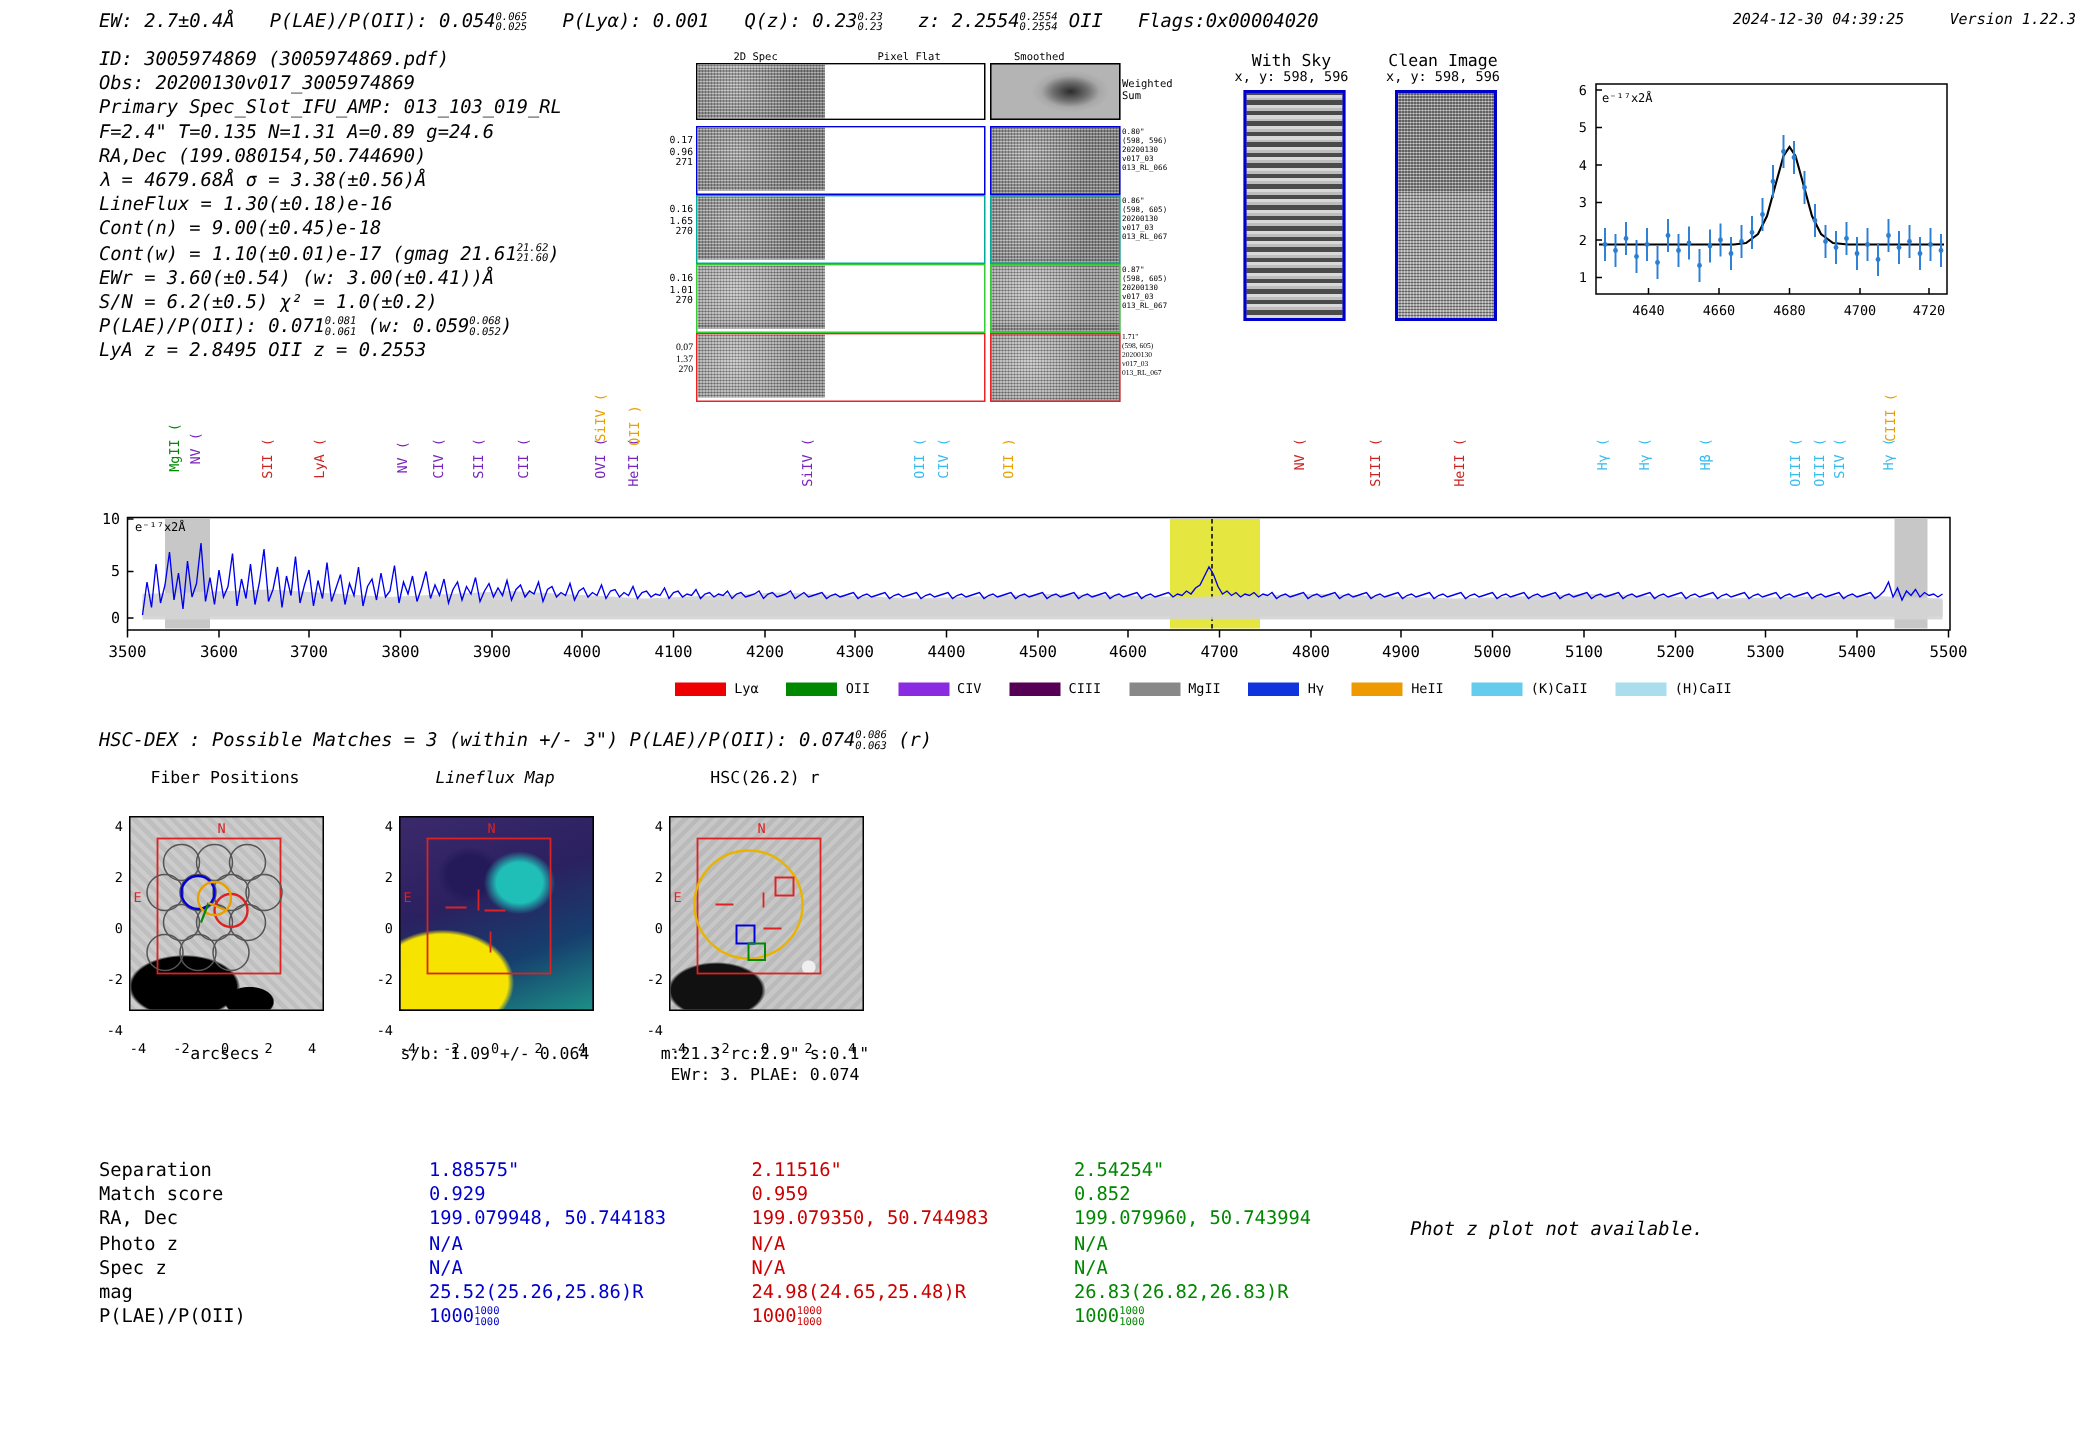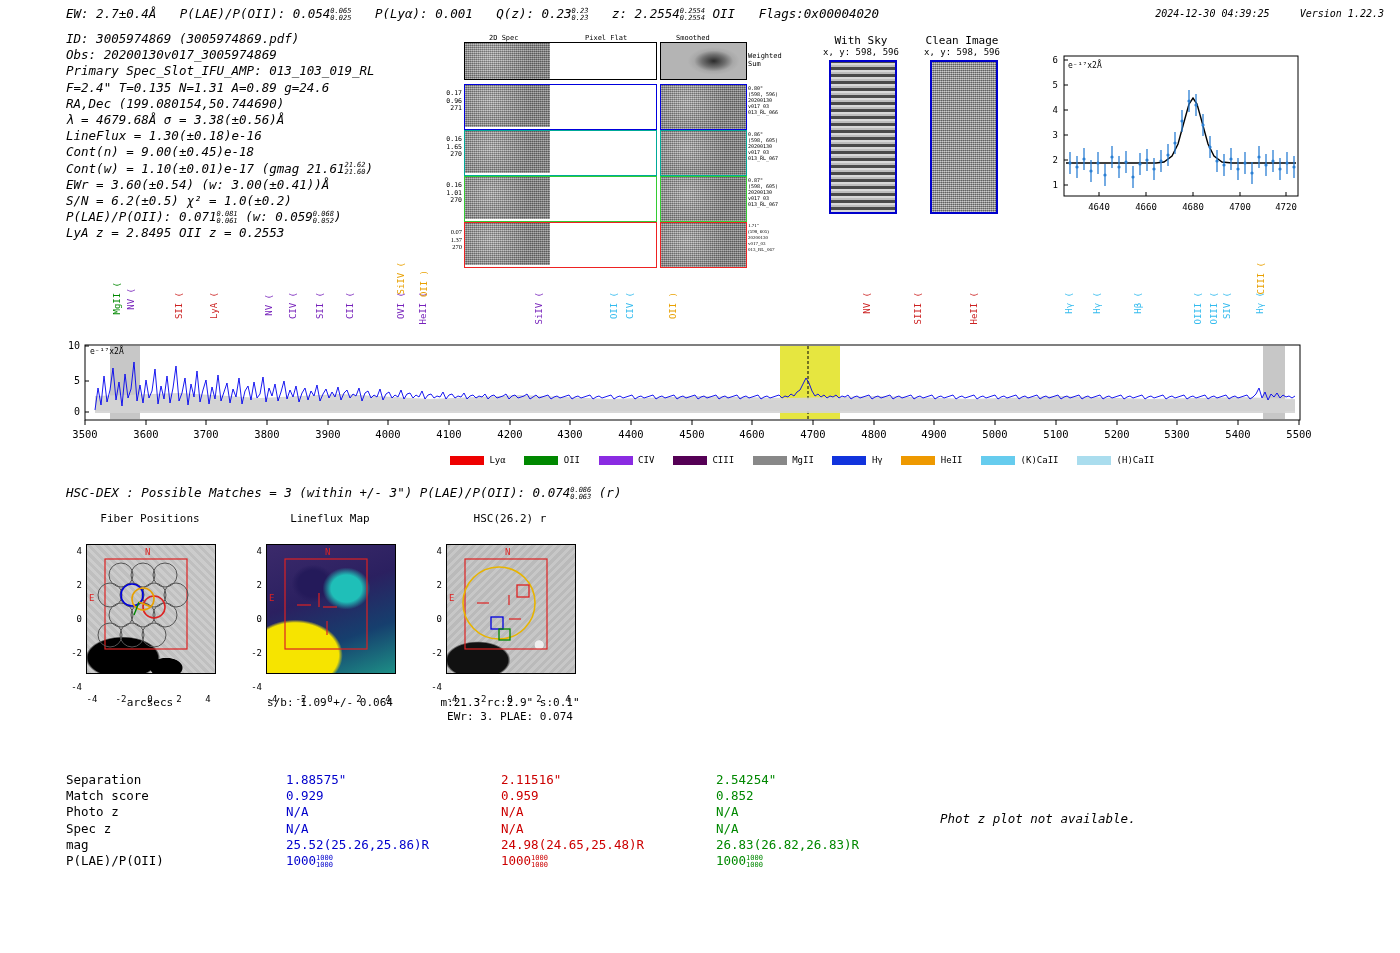--- a/index.html
+++ b/index.html
@@ -503,21 +503,21 @@
       <path d="M52,57 L47,70" stroke="#008800" stroke-width="1.4" fill="none"></path>
       <path d="M52,57 L64,62" stroke="#e8a000" stroke-width="1.4" fill="none"></path>
       <text x="58" y="10" fill="#dd2222" font-family="DejaVu Sans Mono, monospace" font-size="9">N</text>
       <text x="2" y="56" fill="#dd2222" font-family="DejaVu Sans Mono, monospace" font-size="9">E</text>
     </svg>
   </div>
   <div class="cut-title abs" style="left:0px;top:184px;width:180px;">arcsecs</div>
 </div>
 
 <div class="abs" style="left:240px;top:512px;width:180px;height:200px;">
-  <div class="cut-title" style="width:180px;">Lineflux Map</div>
+  <div class="cut-title" style="width:180px;font-style:italic;">Lineflux Map</div>
   <svg width="180" height="180" viewBox="0 0 180 180" style="position:absolute;left:0;top:18px;">
     <g font-family="DejaVu Sans Mono, monospace" font-size="9">
       <text x="22" y="24" text-anchor="end">4</text>
         <text x="22" y="58" text-anchor="end">2</text>
       <text x="22" y="92" text-anchor="end">0</text>
         <text x="22" y="126" text-anchor="end">-2</text>
       <text x="22" y="160" text-anchor="end">-4</text>
       <text x="32" y="172" text-anchor="middle">-4</text>
         <text x="61" y="172" text-anchor="middle">-2</text>
       <text x="90" y="172" text-anchor="middle">0</text>
@@ -579,20 +579,26 @@
     <td class="col-lbl">Separation</td>
     <td class="col-v c1">1.88575"</td>
     <td class="col-v c2">2.11516"</td>
     <td class="col-v c3">2.54254"</td>
   </tr>
   <tr>
     <td class="col-lbl">Match score</td>
     <td class="col-v c1">0.929</td>
     <td class="col-v c2">0.959</td>
     <td class="col-v c3">0.852</td>
+  </tr>
+  <tr>
+    <td class="col-lbl">RA, Dec</td>
+    <td class="col-v c1">199.079948, 50.744183</td>
+    <td class="col-v c2">199.079350, 50.744983</td>
+    <td class="col-v c3">199.079960, 50.743994</td>
   </tr>
   <tr>
     <td class="col-lbl">Photo z</td>
     <td class="col-v c1">N/A</td>
     <td class="col-v c2">N/A</td>
     <td class="col-v c3">N/A</td>
   </tr>
   <tr>
     <td class="col-lbl">Spec z</td>
     <td class="col-v c1">N/A</td>

